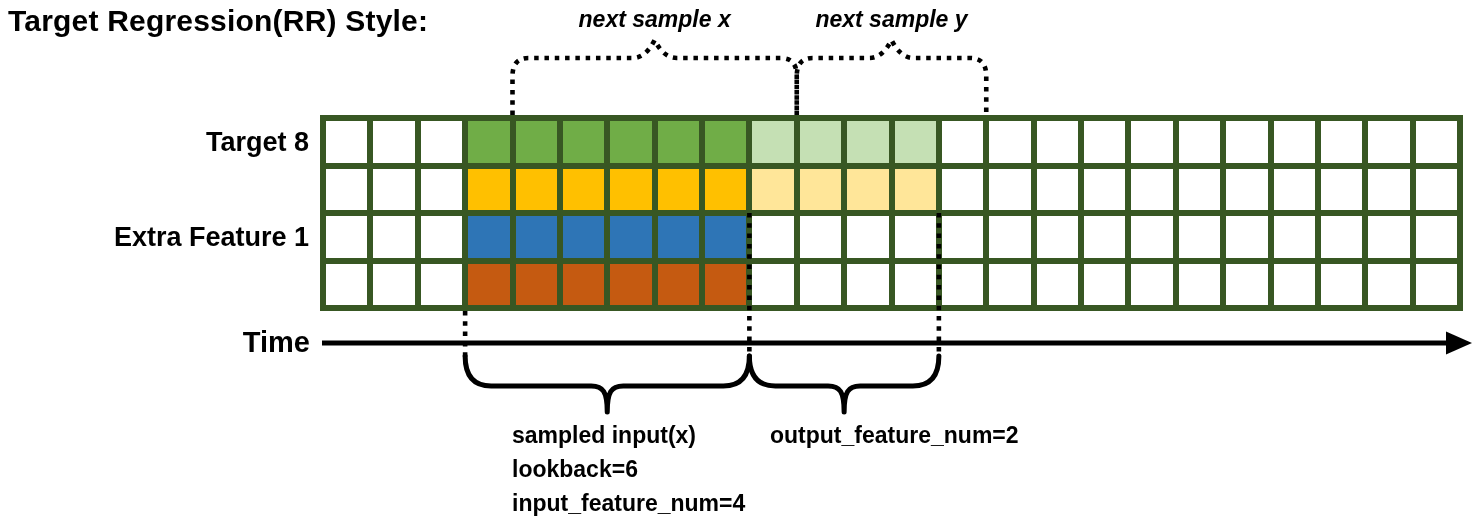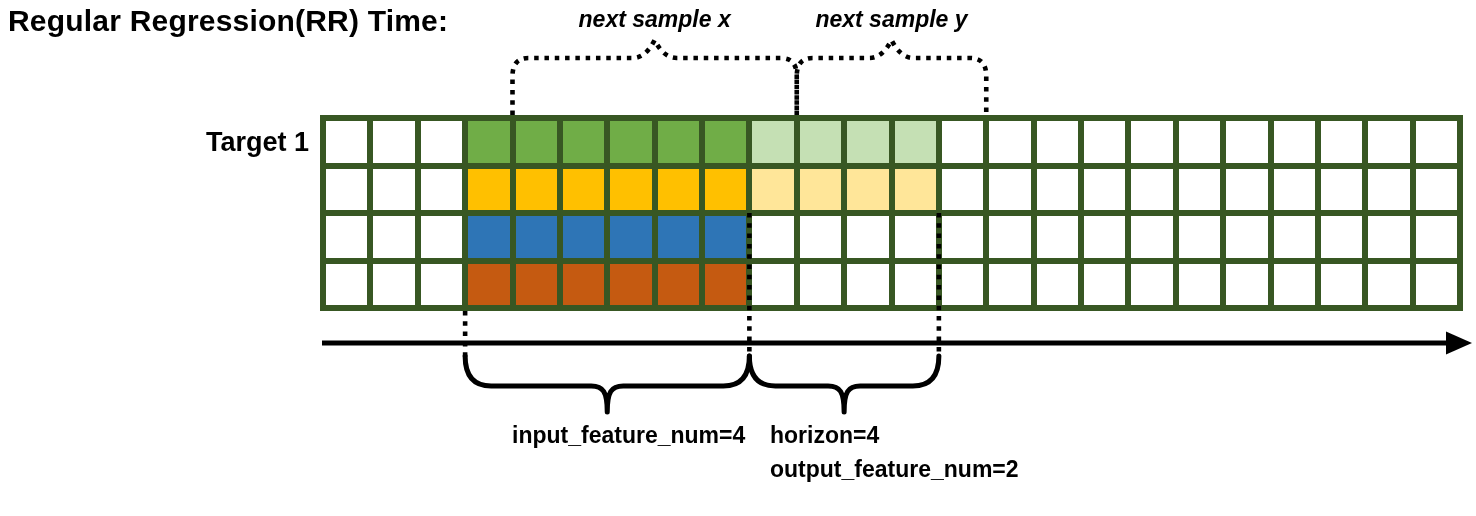--- a/index.html
+++ b/index.html
@@ -39,26 +39,27 @@
   .dotted{stroke:#000;stroke-width:4.6;fill:none;stroke-dasharray:4.5 5.8;stroke-linecap:butt;}
   .solidbrace{stroke:#000;stroke-width:5;fill:none;stroke-linecap:round;stroke-linejoin:round;}
   .axis-line{stroke:#000;stroke-width:5;}
   .axis-head{fill:#000;stroke:none;}
 </style>
 </head>
 <body>
 
 <div id="canvas">
 
-  <div class="title">Regular Regression(RR) Time:</div>
+  <div class="title">Target Regression(RR) Style:</div>
 
   <div class="brace-label" id="next-x-label" style="left: 524.625px;">next sample x</div>
   <div class="brace-label" id="next-y-label" style="left: 761.5px;">next sample y</div>
 
-  <div class="row-label" style="top:121px">Target 1</div>
+  <div class="row-label" style="top:121px">Target 8</div>
+  <div class="row-label" style="top:216px">Extra Feature 1</div>
 
   <div class="grid" style="background: rgb(56, 87, 35);">
       <div class="cell" style="background: rgb(255, 255, 255);"></div>
       <div class="cell" style="background: rgb(255, 255, 255);"></div>
       <div class="cell" style="background: rgb(255, 255, 255);"></div>
       <div class="cell" style="background: rgb(112, 173, 71);"></div>
       <div class="cell" style="background: rgb(112, 173, 71);"></div>
       <div class="cell" style="background: rgb(112, 173, 71);"></div>
       <div class="cell" style="background: rgb(112, 173, 71);"></div>
       <div class="cell" style="background: rgb(112, 173, 71);"></div>
@@ -145,34 +146,36 @@
       <div class="cell" style="background: rgb(255, 255, 255);"></div>
       <div class="cell" style="background: rgb(255, 255, 255);"></div>
       <div class="cell" style="background: rgb(255, 255, 255);"></div>
       <div class="cell" style="background: rgb(255, 255, 255);"></div>
       <div class="cell" style="background: rgb(255, 255, 255);"></div>
       <div class="cell" style="background: rgb(255, 255, 255);"></div>
       <div class="cell" style="background: rgb(255, 255, 255);"></div>
       <div class="cell" style="background: rgb(255, 255, 255);"></div>
     </div>
 
+  <div class="time-label">Time</div>
 
   <svg class="overlay" width="1476" height="516" viewBox="0 0 1476 516">
     <path class="dotted" id="brace-next-x" d="M 512.5 115 L 512.5 76 Q 512.5 58 528.5 58 L 632.625 58 Q 645.625 58 654.625 40 Q 663.625 58 676.625 58 L 780.75 58 Q 796.75 58 796.75 76 L 796.75 115"></path>
     <path class="dotted" id="brace-next-y" d="M 796.75 115 L 796.75 76 Q 796.75 58 812.75 58 L 869.5 58 Q 882.5 58 891.5 40 Q 900.5 58 913.5 58 L 970.25 58 Q 986.25 58 986.25 76 L 986.25 115"></path>
     <line class="dotted" id="conn-input-left" x1="465.125" y1="311" x2="465.125" y2="357"></line>
     <line class="dotted" id="conn-input-right" x1="749.375" y1="213" x2="749.375" y2="357"></line>
     <line class="dotted" id="conn-output-right" x1="938.875" y1="213" x2="938.875" y2="357"></line>
     <path class="solidbrace" id="brace-input" d="M 465.125 356 Q 465.125 386 491.125 386 L 591.25 386 C 603.25 386 607.25 392 607.25 412 C 607.25 392 611.25 386 623.25 386 L 723.375 386 Q 749.375 386 749.375 356"></path>
     <path class="solidbrace" id="brace-output" d="M 749.375 356 Q 749.375 386 775.375 386 L 828.125 386 C 840.125 386 844.125 392 844.125 412 C 844.125 392 848.125 386 860.125 386 L 912.875 386 Q 938.875 386 938.875 356"></path>
     <line class="axis-line" id="time-axis" x1="322" y1="343" x2="1448" y2="343"></line>
     <polygon class="axis-head" id="time-axis-head" points="1446,331.5 1472,343 1446,354.5"></polygon>
   </svg>
 
   <div class="caption" id="input-caption">
+    <div>sampled input(x)</div>
+    <div>lookback=6</div>
     <div>input_feature_num=4</div>
   </div>
   <div class="caption" id="output-caption">
-    <div>horizon=4</div>
     <div>output_feature_num=2</div>
   </div>
 
 </div>
 
 </body></html>

